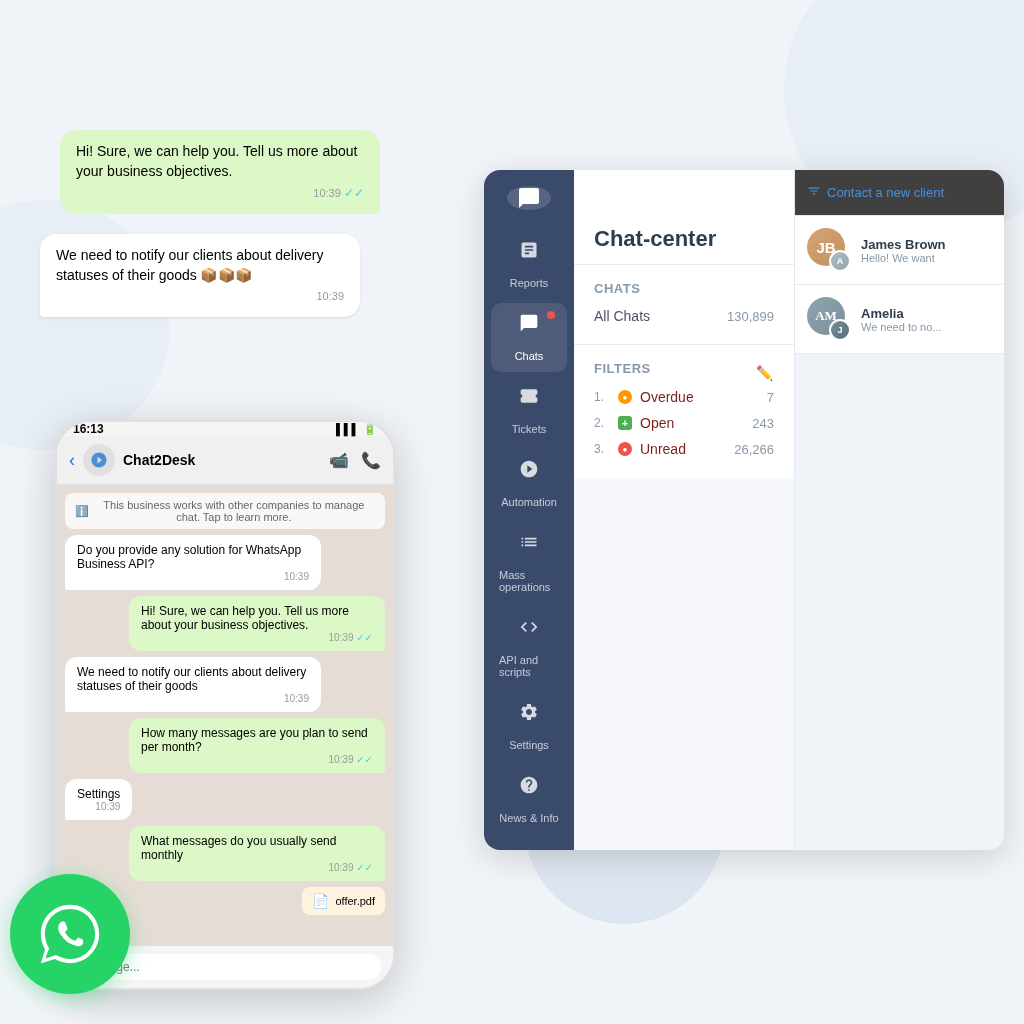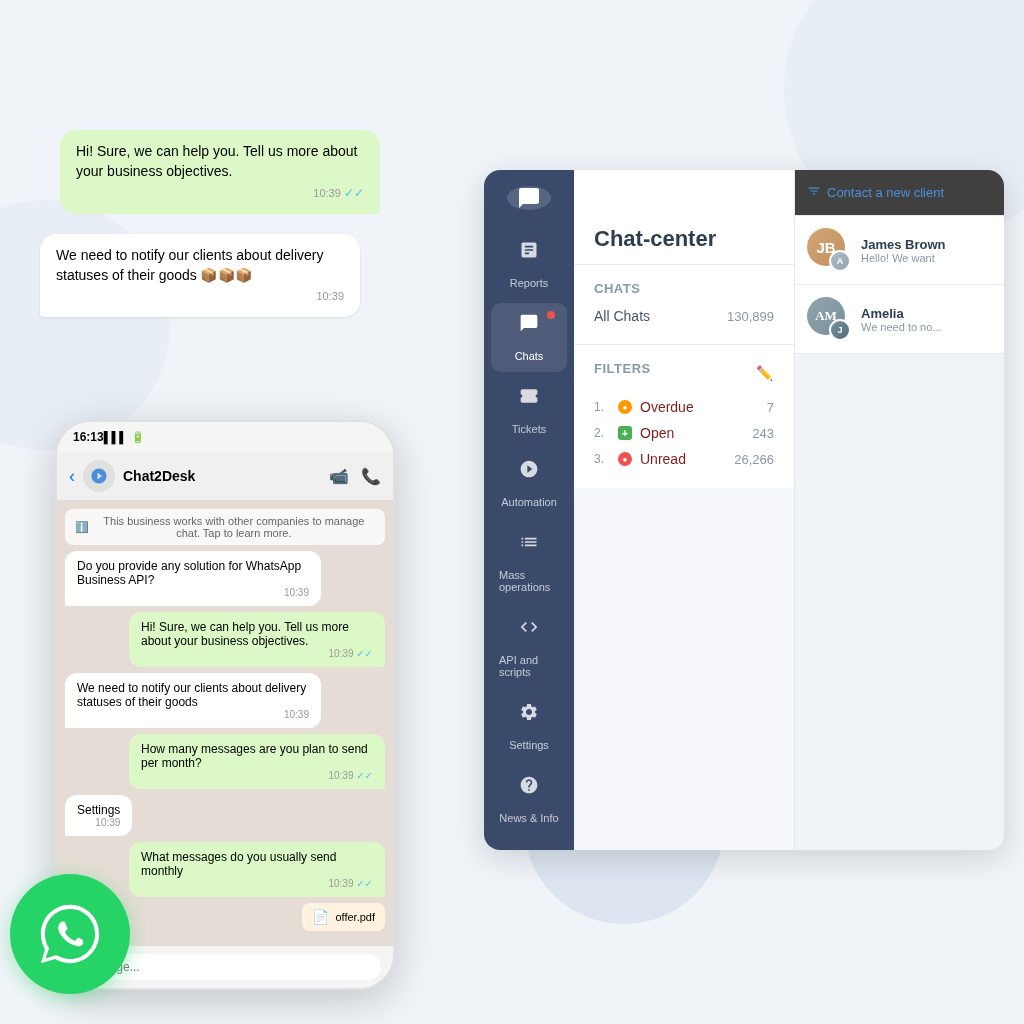--- a/index.html
+++ b/index.html
@@ -91,22 +91,23 @@
       height: 570px;
       background: #fff;
       border-radius: 36px;
       box-shadow: 0 10px 40px rgba(0,0,0,0.2);
       z-index: 3;
       overflow: hidden;
       border: 2px solid #e0e0e0;
     }
     .phone-status-bar {
       background: #f5f5f5;
-      padding: 8px 16px;
-      display: flex;
+      padding: 0 16px;
+      display: flex;
+      justify-content: space-between;
       align-items: center;
       font-size: 12px;
       font-weight: 600;
     }
     .phone-status-icons {
       display: flex;
       gap: 4px;
       align-items: center;
       font-size: 11px;
     }
@@ -350,21 +351,21 @@
     .chat-row.active .chat-row-label { color: #4a90d9; }
 
     .filters-section {
       padding: 16px 20px;
       background: #fff;
     }
     .filters-header {
       display: flex;
       justify-content: space-between;
       align-items: center;
-      margin-bottom: 10px;
+      margin-bottom: 0;
     }
     .filter-row {
       display: flex;
       align-items: center;
       padding: 5px 0;
       font-size: 14px;
       gap: 8px;
       cursor: pointer;
     }
     .filter-num { color: #8899aa; font-size: 12px; width: 16px; }

